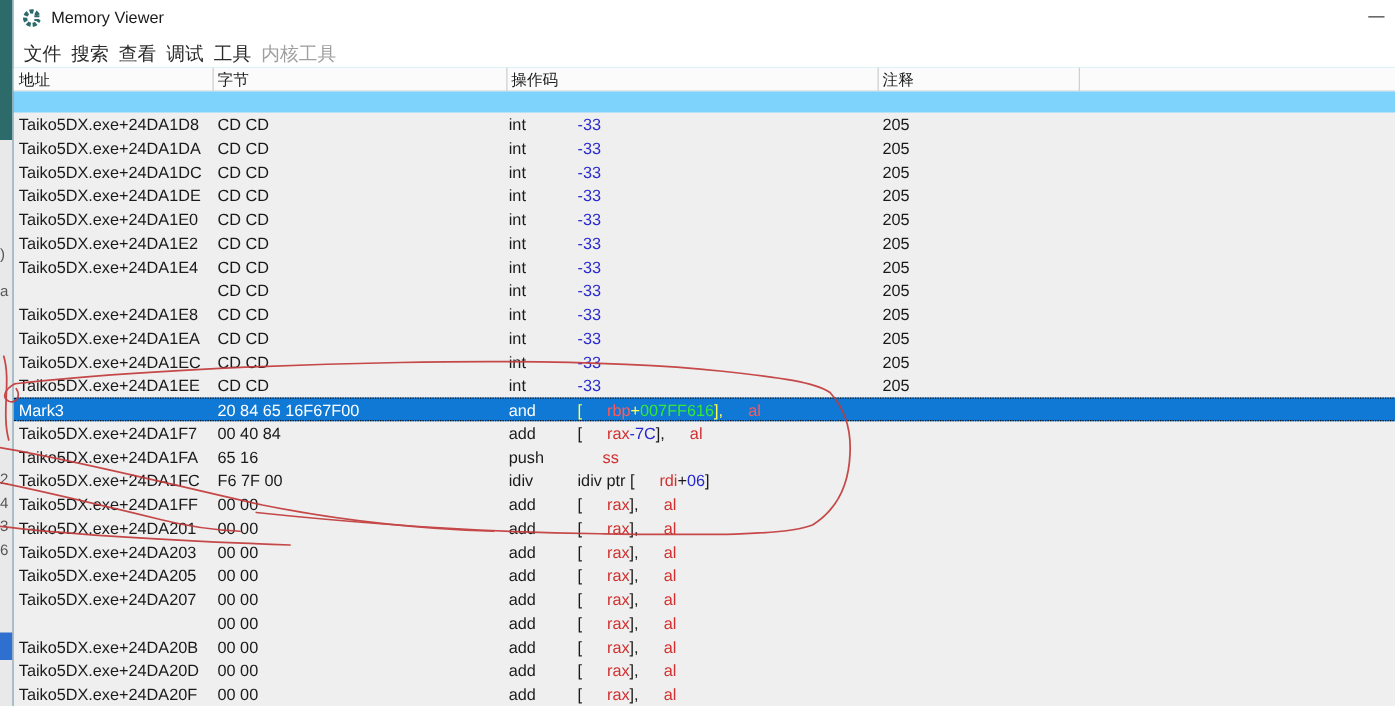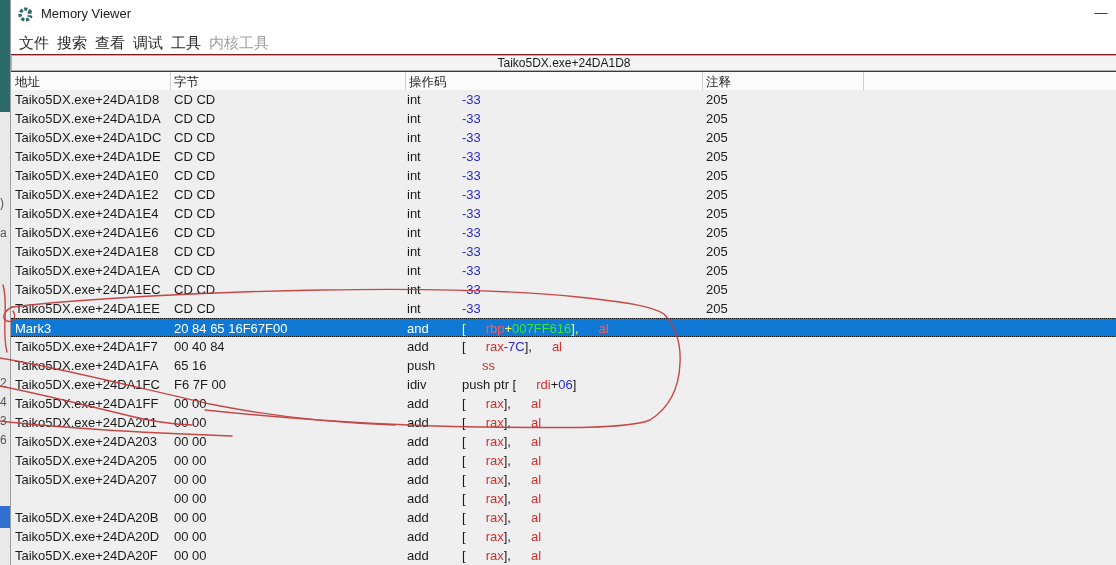--- a/index.html
+++ b/index.html
@@ -7,37 +7,37 @@
               font-family:"Liberation Sans", sans-serif; background:#e9e9e9; }
 
   
   .left-strip { position:absolute; left:0; top:0; width:10px; height:565px; background:#e9e9e9; }
   .left-strip .teal { position:absolute; left:0; top:0; width:10px; height:112px; background:#2d6a6a; }
   .left-strip .frag { position:absolute; left:0; font-size:12px; color:#555; line-height:14px; white-space:nowrap; overflow:hidden; width:10px; }
   .left-strip .blue-frag { position:absolute; left:0; top:506px; width:10px; height:22px; background:#2f6fd0; }
 
   
   .window { position:absolute; left:10px; top:0; width:1106px; height:565px;
-            background:#7f1d1d; border-left:1px solid #9f9f9f; }
+            background:#7dd3fc; border-left:1px solid #9f9f9f; }
 
   .titlebar { position:relative; height:28px; background:#ffffff; }
   .app-icon { position:absolute; left:6px; top:6px; width:17px; height:17px; }
   .title-text { position:absolute; left:30px; top:6px; font-size:13px; color:#1a1a1a; }
   .min-btn { position:absolute; right:6px; top:4px; width:18px; height:18px; font-size:13px;
              color:#222; text-align:center; line-height:18px; }
 
   .menubar { position:relative; height:26px; background:#ffffff; }
   .menu-item { position:absolute; top:4px; font-size:15px; color:#2a2a2a; padding:2px 4px; }
   .menu-item.disabled { color:#9f9f9f; }
 
   .addr-header { position:absolute; left:0px; top:55px; width:1106px; height:16px;
                  background:#f3f3f3; border:1px solid #b0b0b0;
                  font-size:12px; color:#1a1a1a; text-align:center; line-height:14px; }
 
-  .col-header { position:absolute; left:0; top:72px; width:1106px; height:19px;
+  .col-header { position:absolute; left:0; top:54px; width:1106px; height:19px;
                 background:#fbfbfb; border-bottom:1px solid #e6e6e6; }
   .col-header .col { position:absolute; top:2px; font-size:12.5px; color:#1a1a1a; }
   .col-sep { position:absolute; top:0; width:1px; height:19px; background:#d0d0d0; }
 
   .rows { position:absolute; left:0; top:90px; width:1106px; height:475px; background:#efefef; }
   .row { position:relative; height:19px; line-height:19px; font-size:13px; color:#1a1a1a;
          white-space:nowrap; }
   .cell { position:absolute; top:0; }
   .cell.addr { left:4px; }
   .cell.bytes { left:163px; }
@@ -155,21 +155,20 @@
         <span class="cell cmt">205</span>
       </div>
       <div class="row">
         <span class="cell addr">Taiko5DX.exe+24DA1E4</span>
         <span class="cell bytes">CD CD</span>
         <span class="cell mnem">int</span>
         <span class="cell oper"><span class="c-num">-33</span></span>
         <span class="cell cmt">205</span>
       </div>
       <div class="row">
-        <span class="cell addr">Taiko5DX.exe+24DA1E6</span>
         <span class="cell bytes">CD CD</span>
         <span class="cell mnem">int</span>
         <span class="cell oper"><span class="c-num">-33</span></span>
         <span class="cell cmt">205</span>
       </div>
       <div class="row">
         <span class="cell addr">Taiko5DX.exe+24DA1E8</span>
         <span class="cell bytes">CD CD</span>
         <span class="cell mnem">int</span>
         <span class="cell oper"><span class="c-num">-33</span></span>
@@ -214,21 +213,21 @@
         <span class="cell addr">Taiko5DX.exe+24DA1FA</span>
         <span class="cell bytes">65 16</span>
         <span class="cell mnem">push</span>
         <span class="cell oper"><span class="c-reg">ss</span></span>
         <span class="cell cmt"></span>
       </div>
       <div class="row">
         <span class="cell addr">Taiko5DX.exe+24DA1FC</span>
         <span class="cell bytes">F6 7F 00</span>
         <span class="cell mnem">idiv</span>
-        <span class="cell oper"><span class="c-plain">push ptr [</span><span class="c-reg">rdi</span><span class="c-plain">+</span><span class="c-num">06</span><span class="c-plain">]</span></span>
+        <span class="cell oper"><span class="c-plain">idiv ptr [</span><span class="c-reg">rdi</span><span class="c-plain">+</span><span class="c-num">06</span><span class="c-plain">]</span></span>
         <span class="cell cmt"></span>
       </div>
       <div class="row">
         <span class="cell addr">Taiko5DX.exe+24DA1FF</span>
         <span class="cell bytes">00 00</span>
         <span class="cell mnem">add</span>
         <span class="cell oper"><span class="c-plain">[</span><span class="c-reg">rax</span><span class="c-plain">],</span><span class="c-reg">al</span></span>
         <span class="cell cmt"></span>
       </div>
       <div class="row">

